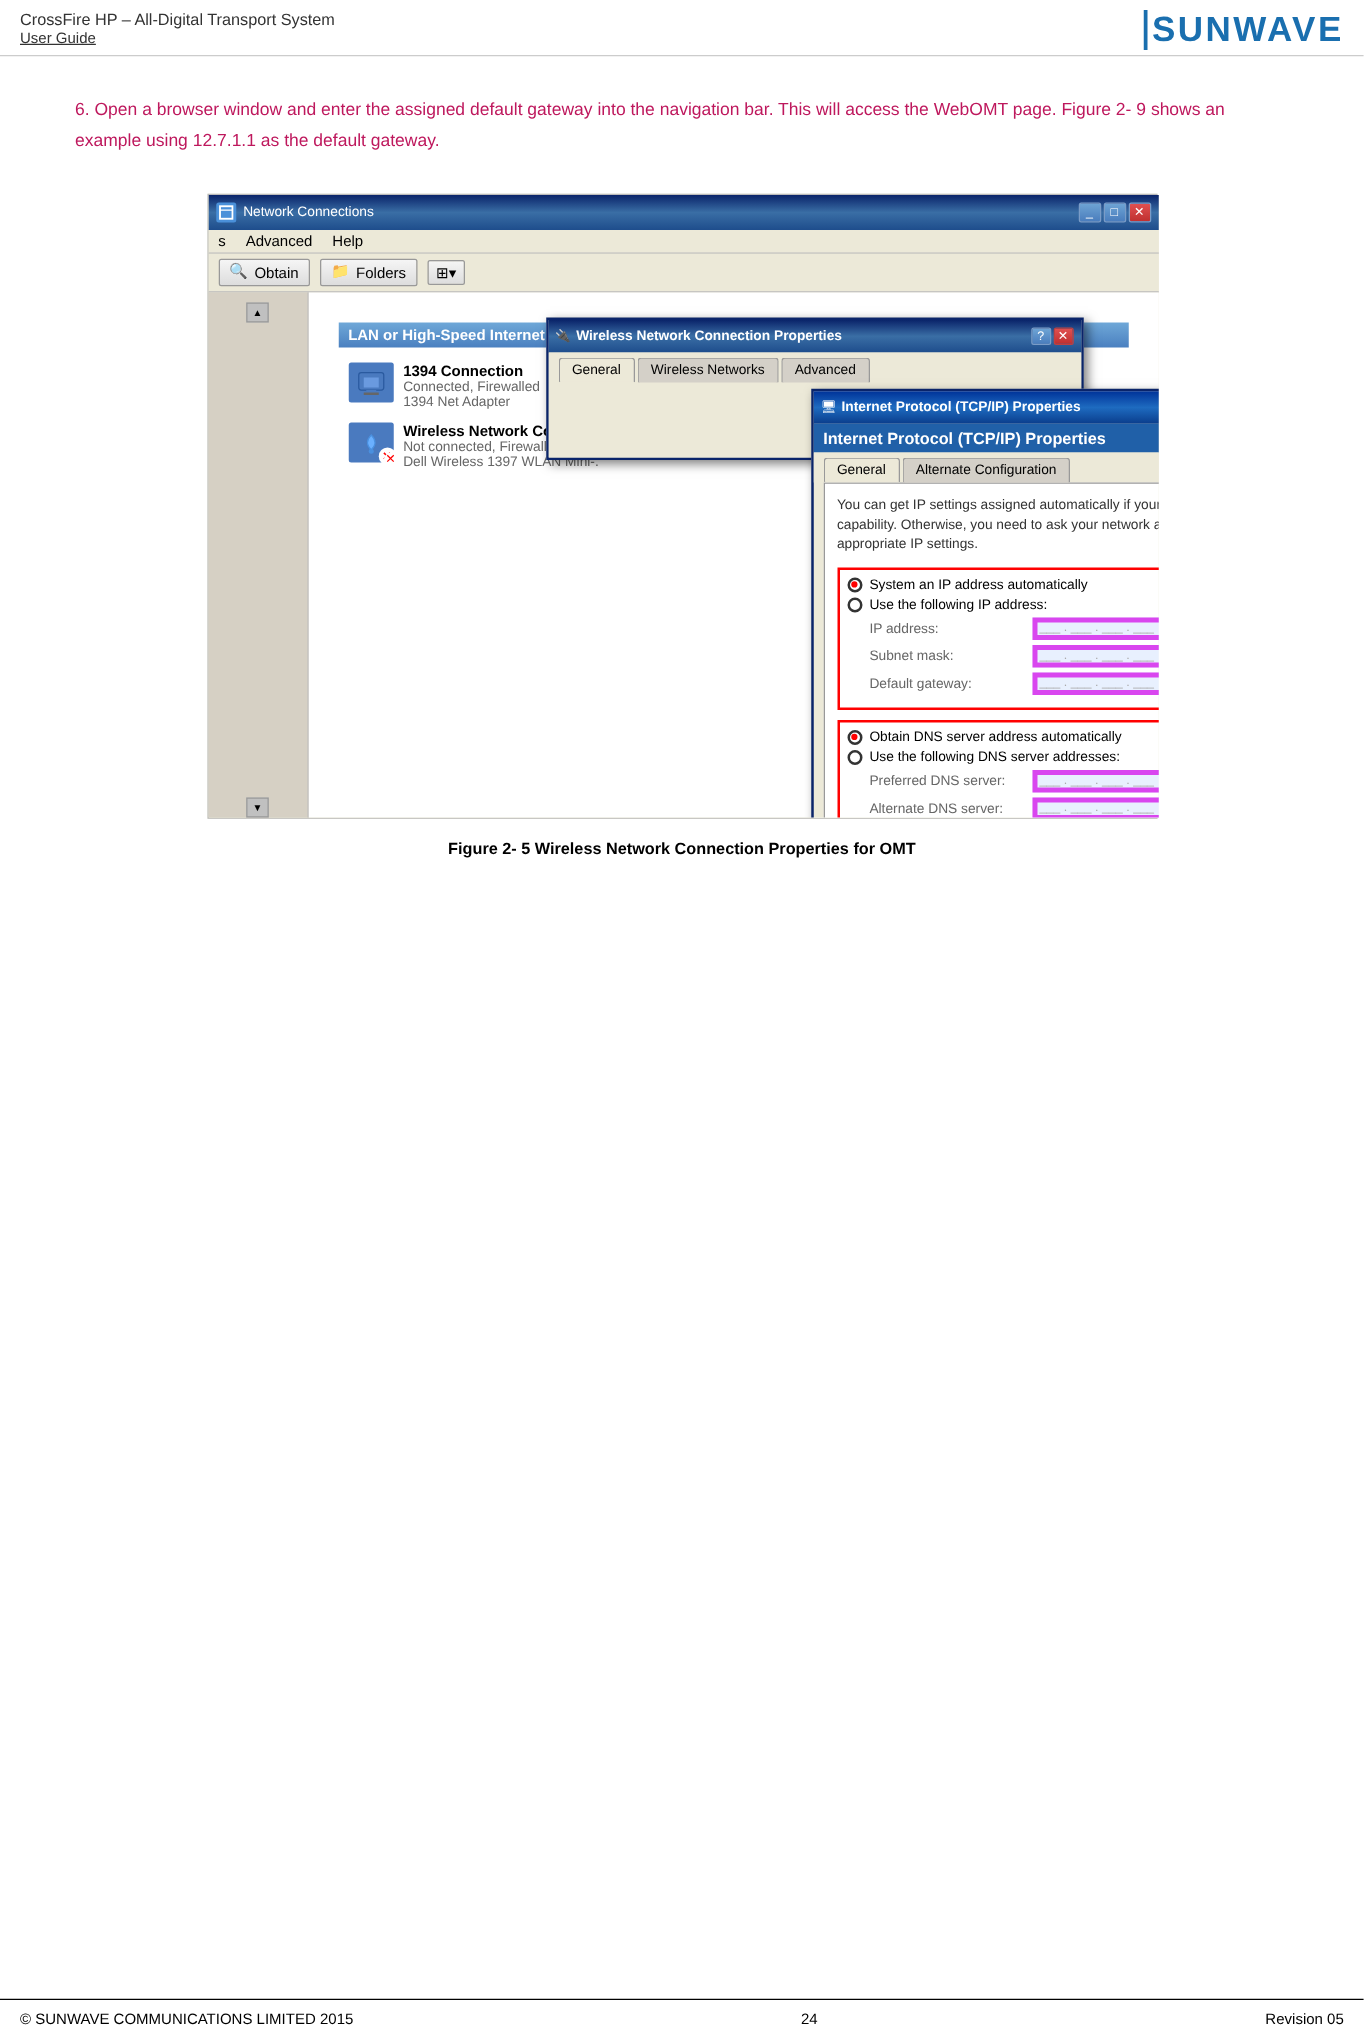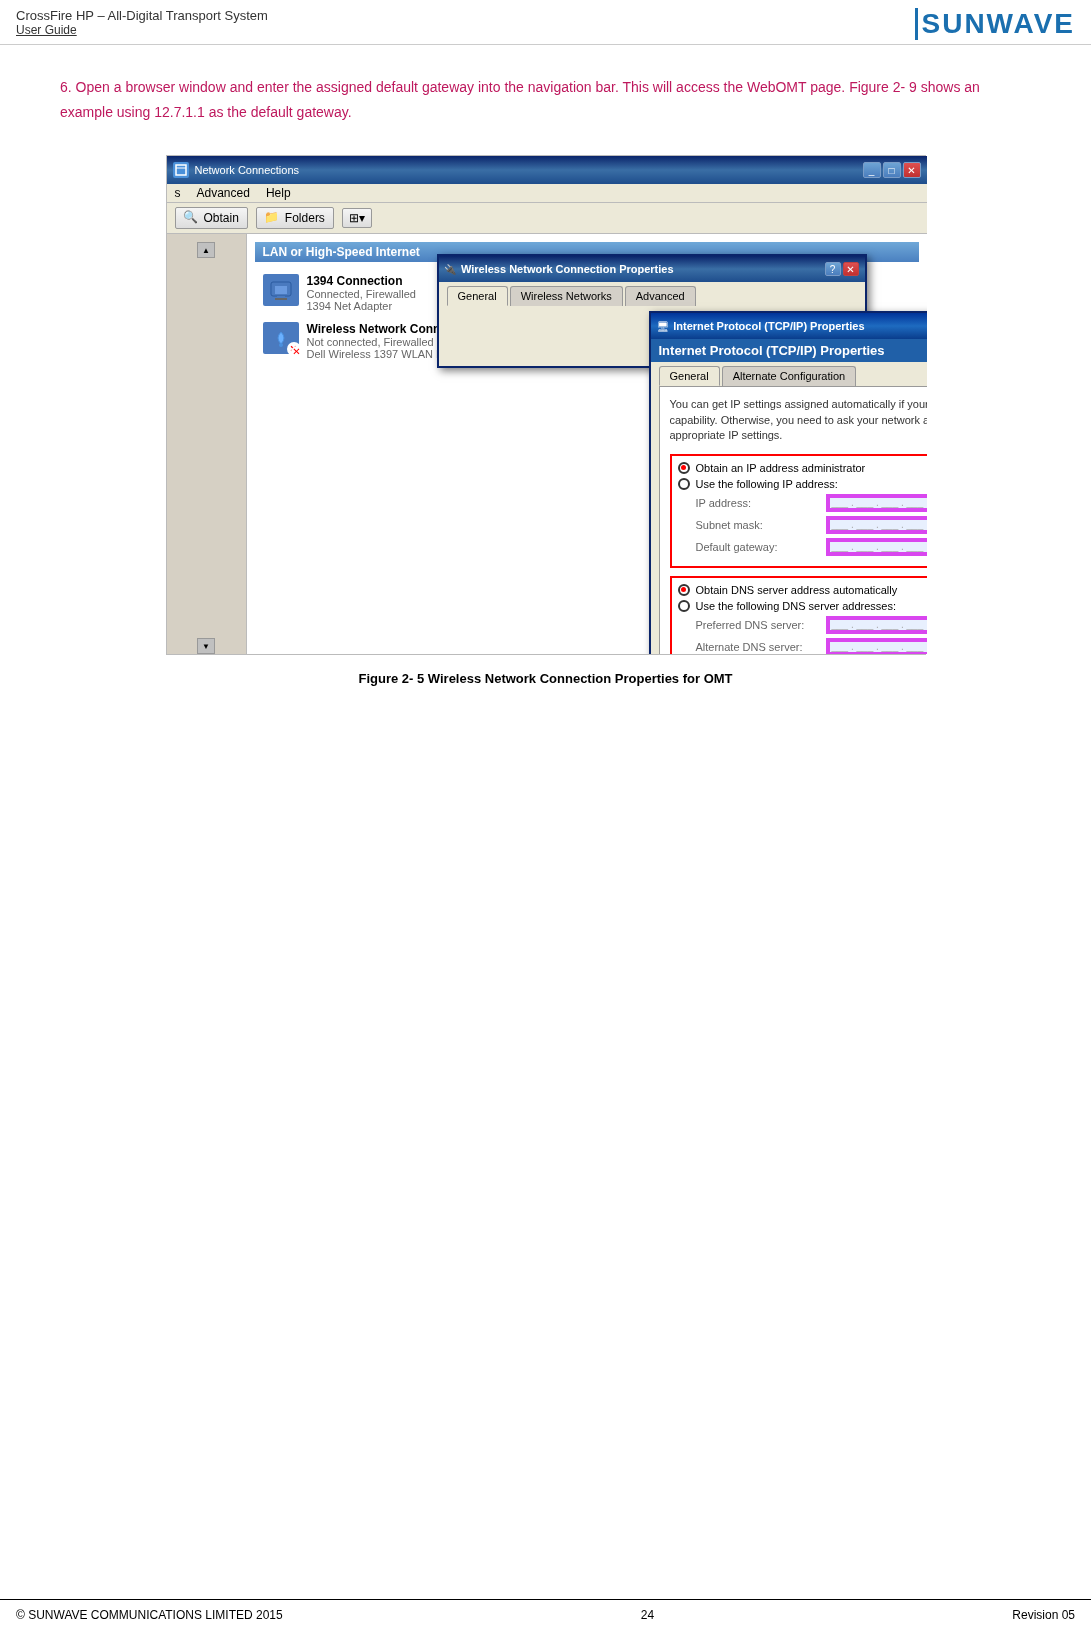--- a/index.html
+++ b/index.html
@@ -178,21 +178,21 @@
       align-items: center;
       justify-content: center;
       font-size: 8px;
       cursor: pointer;
     }
     .sidebar-scroll-down { margin-top: auto; }
 
     .win-main-area {
       flex: 1;
       background: #fff;
-      padding: 8px;
+      padding: 24px;
       position: relative;
       overflow: hidden;
     }
 
     .section-header {
       background: linear-gradient(to bottom, #6fa8d8, #4a80c0);
       color: #fff;
       font-size: 12px;
       font-weight: bold;
       padding: 3px 8px;
@@ -594,21 +594,21 @@
                   <div class="tcpip-tab active">General</div>
                   <div class="tcpip-tab">Alternate Configuration</div>
                 </div>
 
                 <div style="border: 1px solid #999; margin: 0 8px; background:#fff; padding:10px;">
                   <p class="tcpip-description">You can get IP settings assigned automatically if your network supports this capability. Otherwise, you need to ask your network administrator for the appropriate IP settings.</p>
 
                   <div class="tcpip-section">
                     <div class="radio-row">
                       <div class="radio-circle selected"></div>
-                      <span>Obtain an IP address administrator</span>
+                      <span>System an IP address automatically</span>
                     </div>
                     <div class="radio-row">
                       <div class="radio-circle"></div>
                       <span>Use the following IP address:</span>
                     </div>
                     <div class="input-row">
                       <span class="input-label">IP address:</span>
                       <div class="ip-input" style="display:flex; align-items:center; gap:2px; padding:0 2px;">
                         <span style="color:#aaa; font-size:10px;">___ . ___ . ___ . ___</span>
                       </div>

